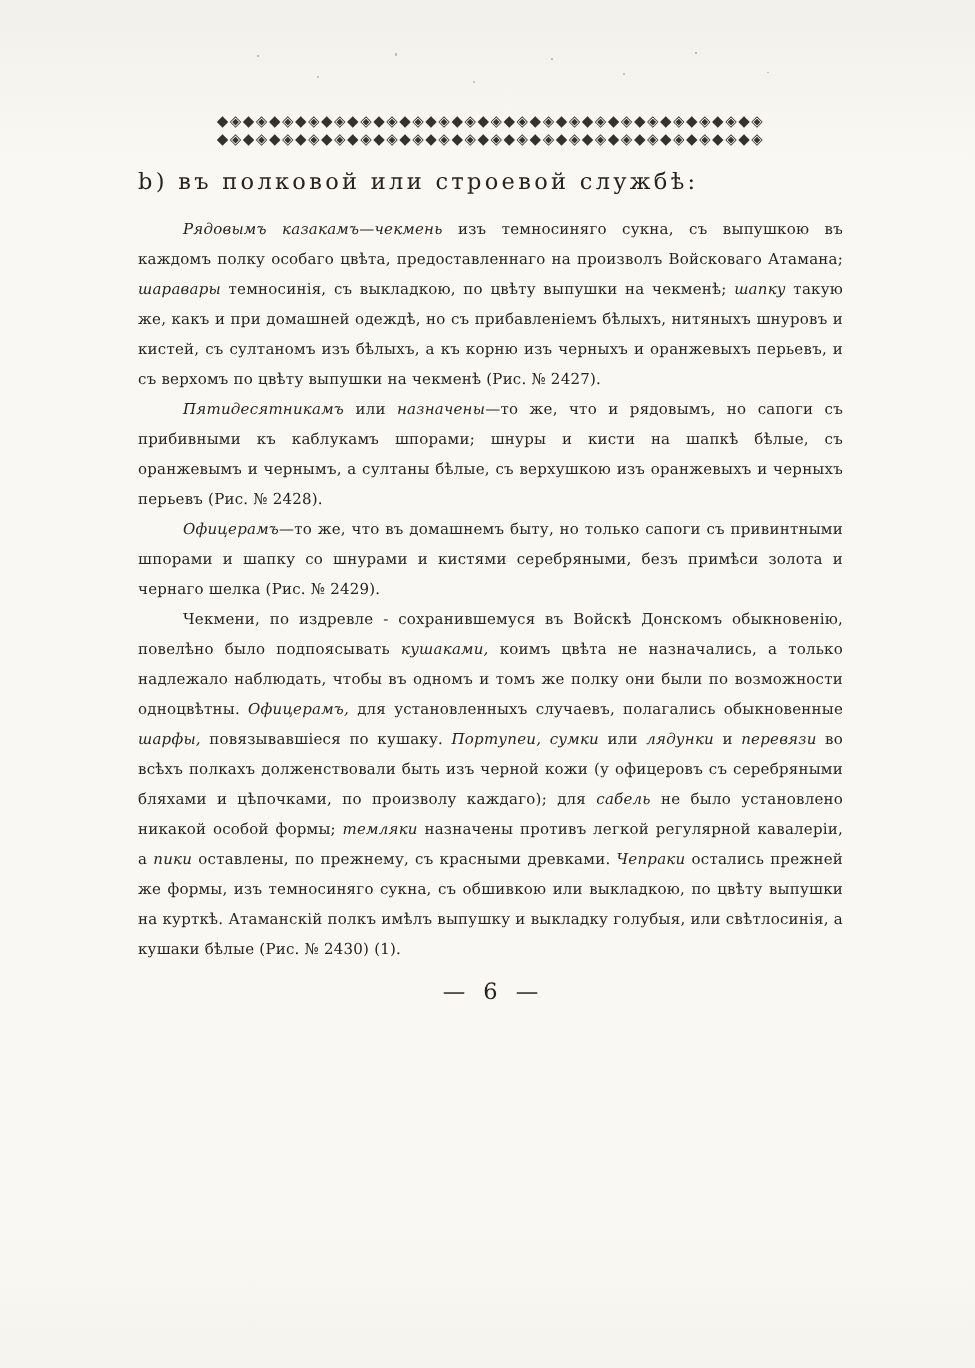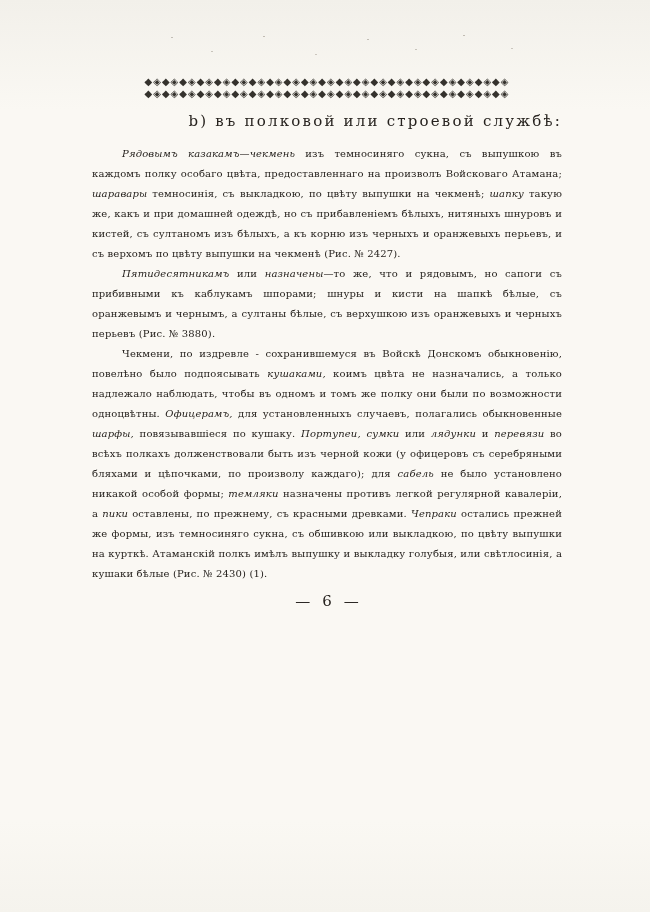--- a/index.html
+++ b/index.html
@@ -49,21 +49,21 @@
     line-height: 12px;
     letter-spacing: 1px;
     white-space: nowrap;
     overflow: hidden;
     height: 12px;
   }
   .heading {
     font-size: 15px;
     font-weight: normal;
     letter-spacing: 2.2px;
-    text-align: right;
+    text-align: left;
     margin: 12px 0 14px 0;
   }
   .body-text p.para {
     margin: 0;
     font-size: 10px;
     line-height: 20px;
     text-align: justify;
     text-indent: 30px;
     letter-spacing: 0.15px;
   }
@@ -92,21 +92,22 @@
 
     <div class="ornament">
       <div class="row">◆◈◆◈◆◈◆◈◆◈◆◈◆◈◆◈◆◈◆◈◆◈◆◈◆◈◆◈◆◈◆◈◆◈◆◈◆◈◆◈◆◈</div>
       <div class="row">◆◈◆◈◆◈◆◈◆◈◆◈◆◈◆◈◆◈◆◈◆◈◆◈◆◈◆◈◆◈◆◈◆◈◆◈◆◈◆◈◆◈</div>
     </div>
 
     <h2 class="heading">b) въ полковой или строевой службѣ:</h2>
 
     <div class="body-text" id="paragraphs">
         <p class="para"><i>Рядовымъ казакамъ</i><span>—</span><i>чекмень</i><span> изъ темносиняго сукна, съ выпушкою въ каждомъ полку особаго цвѣта, предоставленнаго на произволъ Войсковаго Атамана; </span><i>шаравары</i><span> темносинія, съ выкладкою, по цвѣту выпушки на чекменѣ; </span><i>шапку</i><span> такую же, какъ и при домашней одеждѣ, но съ прибавленіемъ бѣлыхъ, нитяныхъ шнуровъ и кистей, съ султаномъ изъ бѣлыхъ, а къ корню изъ черныхъ и оранжевыхъ перьевъ, и съ верхомъ по цвѣту выпушки на чекменѣ (Рис. № 2427).</span></p>
-        <p class="para"><i>Пятидесятникамъ</i><span> или </span><i>назначены</i><span>—то же, что и рядовымъ, но сапоги съ прибивными къ каблукамъ шпорами; шнуры и кисти на шапкѣ бѣлые, съ оранжевымъ и чернымъ, а султаны бѣлые, съ верхушкою изъ оранжевыхъ и черныхъ перьевъ (Рис. № 3880).</span></p>
+        <p class="para"><i>Пятидесятникамъ</i><span> или </span><i>назначены</i><span>—то же, что и рядовымъ, но сапоги съ прибивными къ каблукамъ шпорами; шнуры и кисти на шапкѣ бѣлые, съ оранжевымъ и чернымъ, а султаны бѣлые, съ верхушкою изъ оранжевыхъ и черныхъ перьевъ (Рис. № 2428).</span></p>
+        <p class="para"><i>Офицерамъ</i><span>—то же, что въ домашнемъ быту, но только сапоги съ привинтными шпорами и шапку со шнурами и кистями серебряными, безъ примѣси золота и чернаго шелка (Рис. № 2429).</span></p>
         <p class="para"><span>Чекмени, по издревле - сохранившемуся въ Войскѣ Донскомъ обыкновенію, повелѣно было подпоясывать </span><i>кушаками,</i><span> коимъ цвѣта не назначались, а только надлежало наблюдать, чтобы въ одномъ и томъ же полку они были по возможности одноцвѣтны. </span><i>Офицерамъ,</i><span> для установленныхъ случаевъ, полагались обыкновенные </span><i>шарфы,</i><span> повязывавшіеся по кушаку. </span><i>Портупеи, сумки</i><span> или </span><i>лядунки</i><span> и </span><i>перевязи</i><span> во всѣхъ полкахъ долженствовали быть изъ черной кожи (у офицеровъ съ серебряными бляхами и цѣпочками, по произволу каждаго); для </span><i>сабель</i><span> не было установлено никакой особой формы; </span><i>темляки</i><span> назначены противъ легкой регулярной кавалеріи, а </span><i>пики</i><span> оставлены, по прежнему, съ красными древками. </span><i>Чепраки</i><span> остались прежней же формы, изъ темносиняго сукна, съ обшивкою или выкладкою, по цвѣту выпушки на курткѣ. Атаманскій полкъ имѣлъ выпушку и выкладку голубыя, или свѣтлосинія, а кушаки бѣлые (Рис. № 2430) (1).</span></p>
       </div>
 
     <div class="footer">
       <span class="dash">—</span><span>6</span><span class="dash">—</span>
     </div>
 
   </div>
 </div>
 

